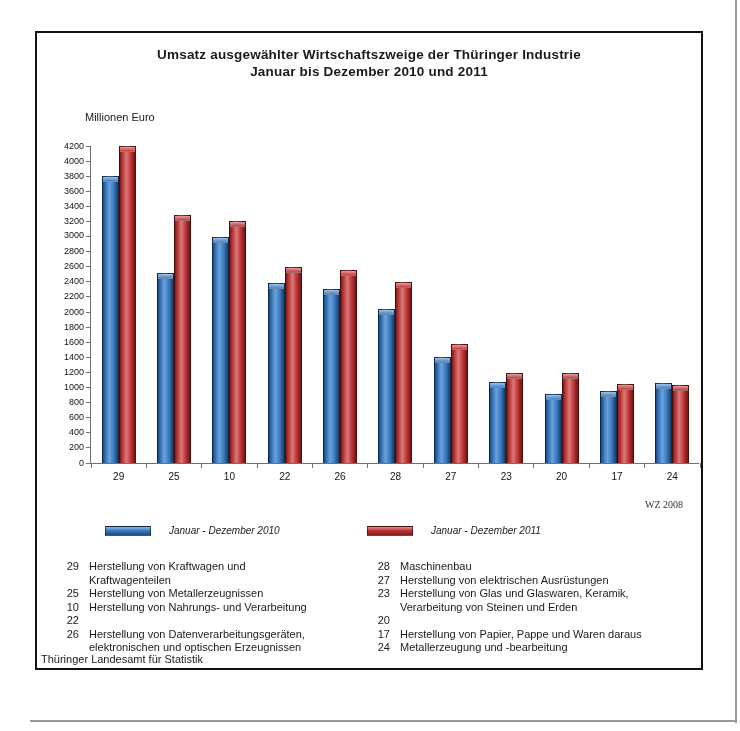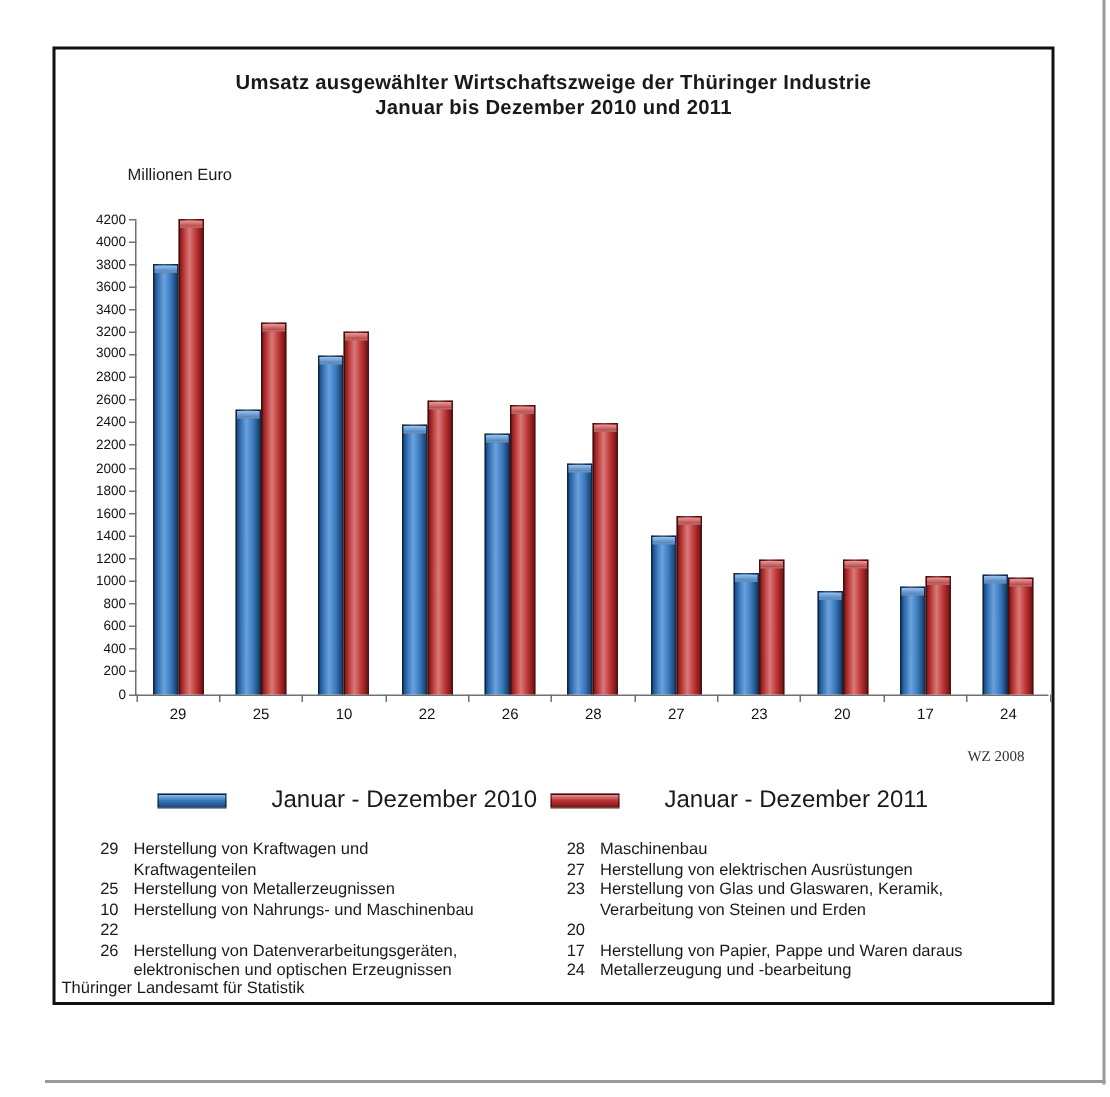--- a/index.html
+++ b/index.html
@@ -40,21 +40,21 @@
   .x-label { position:absolute; top:calc(100% + 8px); width:100%; text-align:center;
              font-size:10px; color:#111; }
 
   .wz-note { position:absolute; right:18px; top:466px; font-size:10px; color:#333;font-family:Liberation Serif, serif; }
 
   .legend { position:absolute; left:0; top:492px; width:100%; height:20px; }
   .legend-item { position:absolute; display:flex; align-items:center; }
   .legend-swatch { width:46px; height:10px; border:1px solid rgba(0,0,0,.5); position:relative; }
   .legend-swatch.blue { background:linear-gradient(180deg,#8db8e6 0%,#3a7abf 45%,#1c4a7e 100%); }
   .legend-swatch.red  { background:linear-gradient(180deg,#e39090 0%,#bf3434 45%,#7c1a1a 100%); }
-  .legend-label { font-size:16px; margin-left:30px; }
+  .legend-label { font-size:10px; margin-left:18px;font-style:italic; }
   .legend-item.first { left:68px; }
   .legend-item.second { left:330px; }
 
   .sector-lists { position:absolute; left:0; top:527px; width:100%; font-size:11px; line-height:13.5px; }
   .sector-col { position:absolute; top:0; }
   .sector-col.left  { left:22px;  width:300px; }
   .sector-col.right { left:333px; width:315px; }
   .sector-row { display:flex; }
   .sector-code  { width:20px; text-align:right; flex:0 0 20px; }
   .sector-label { margin-left:10px; white-space:pre-line; }
@@ -232,21 +232,21 @@
             <span class="sector-code">29</span>
             <span class="sector-label">Herstellung von Kraftwagen und
 Kraftwagenteilen</span>
           </div>
           <div class="sector-row">
             <span class="sector-code">25</span>
             <span class="sector-label">Herstellung von Metallerzeugnissen</span>
           </div>
           <div class="sector-row">
             <span class="sector-code">10</span>
-            <span class="sector-label">Herstellung von Nahrungs- und Maschinenbau</span>
+            <span class="sector-label">Herstellung von Nahrungs- und Verarbeitung</span>
           </div>
           <div class="sector-row">
             <span class="sector-code">22</span>
           </div>
           <div class="sector-row">
             <span class="sector-code">26</span>
             <span class="sector-label">Herstellung von Datenverarbeitungsgeräten,
 elektronischen und optischen Erzeugnissen</span>
           </div>
         </div>

